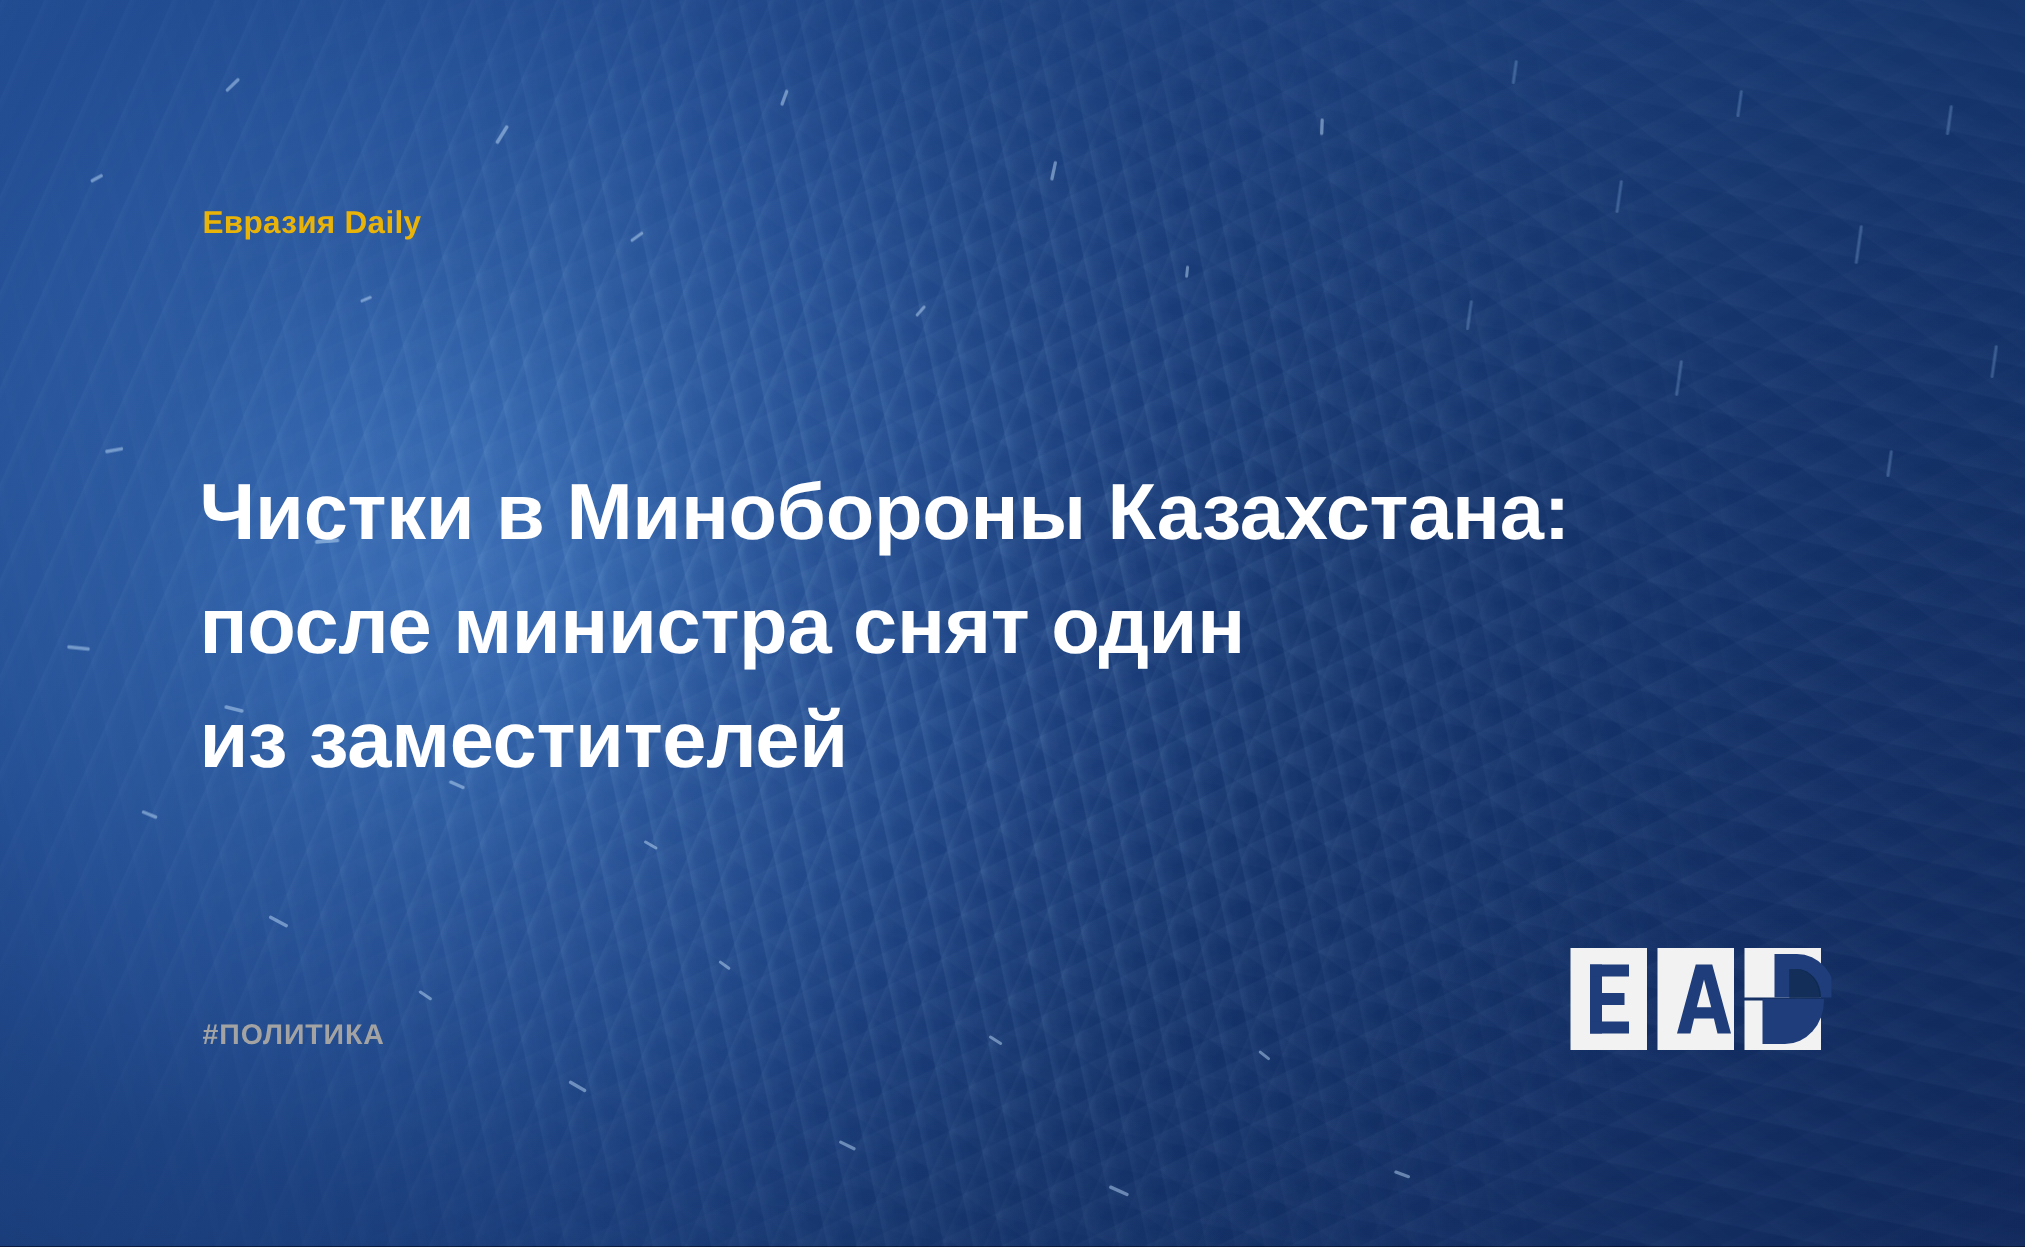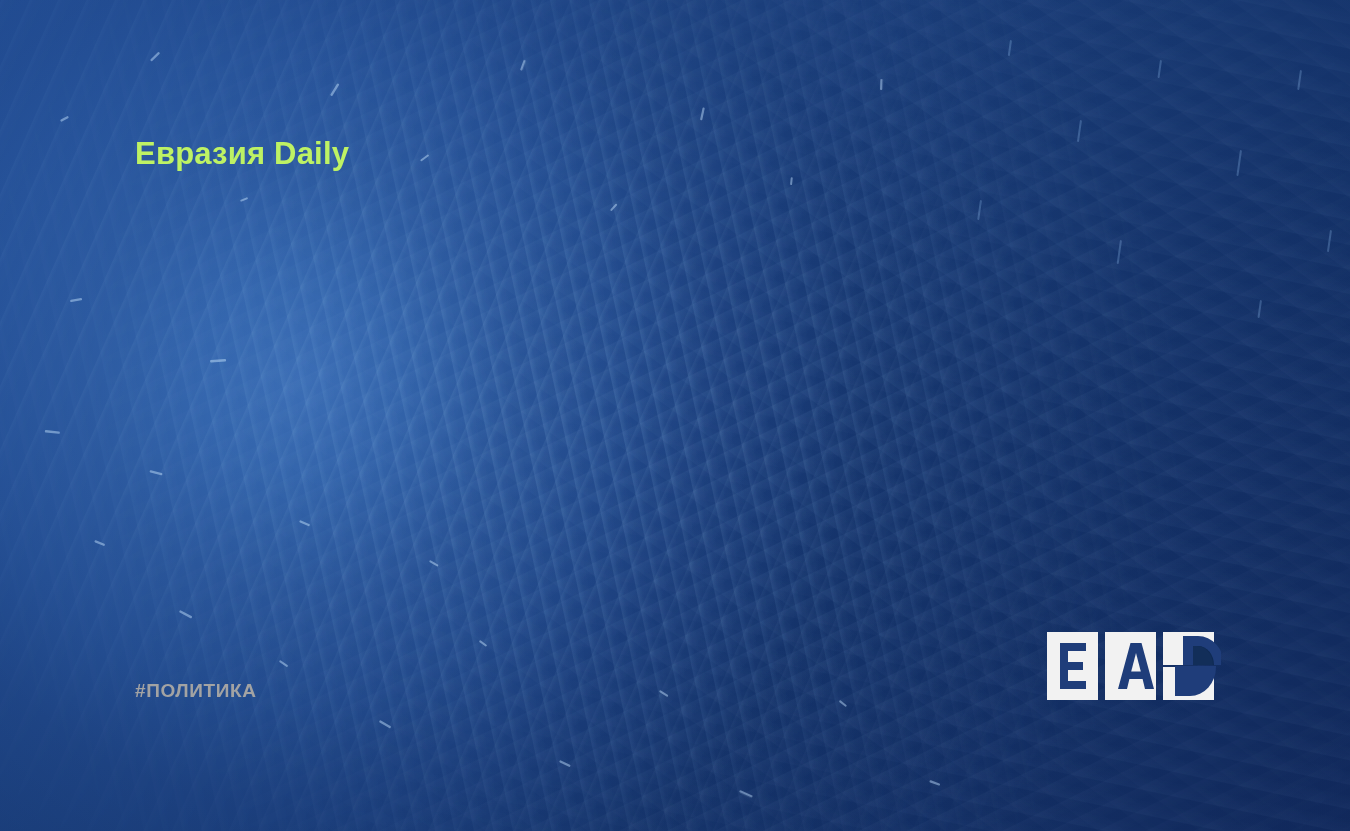--- a/index.html
+++ b/index.html
@@ -116,23 +116,23 @@
   
   .content {
     position: absolute;
     inset: 0;
   }
 
   .brand {
     position: absolute;
     left: 135px;
     top: 138px;
-    font-size: 31px;
+    font-size: 21px;
     font-weight: bold;
-    color: #bef264;
+    color: #eab308;
     letter-spacing: 0.2px;
     line-height: 1;
     white-space: nowrap;
   }
 
   .headline {
     position: absolute;
     left: 133px;
     top: 268px;
     width: 1000px;
@@ -217,20 +217,23 @@
       <rect x="1260" y="300" width="2" height="18" rx="1" transform="rotate(8 1260 300)"></rect>
       <rect x="980" y="200" width="2" height="20" rx="1" transform="rotate(8 980 200)"></rect>
       <rect x="1330" y="230" width="2" height="22" rx="1" transform="rotate(8 1330 230)"></rect>
     </g>
   </svg>
 
   <div class="content">
 
     <div class="brand">Евразия Daily</div>
 
+    <h1 class="headline">Чистки в Минобороны Казахстана:
+после министра снят один
+из заместителей</h1>
 
     <div class="category">#ПОЛИТИКА</div>
 
     <div class="ead-logo">
       <svg width="175" height="72" viewBox="0 0 175 72" aria-hidden="true">
 
         <rect x="1" y="2" width="51" height="68" fill="#f2f2f2"></rect>
 
         <rect x="59" y="2" width="51" height="68" fill="#f2f2f2"></rect>
 

